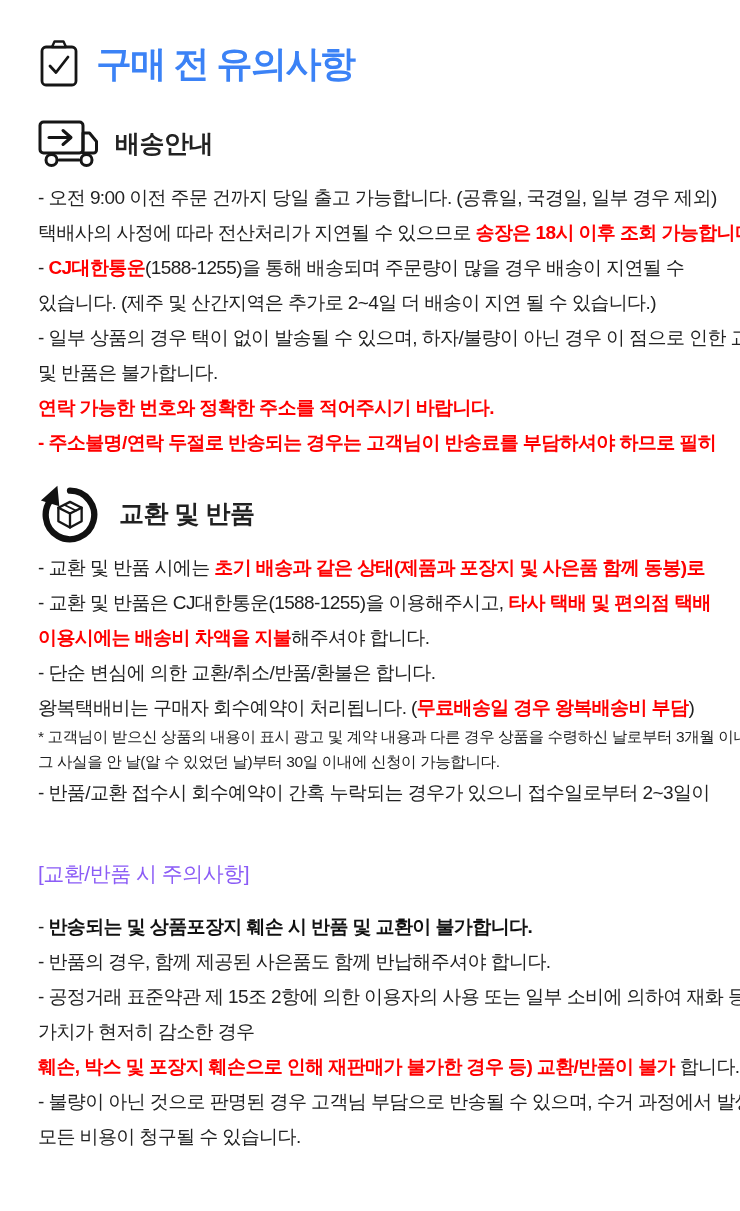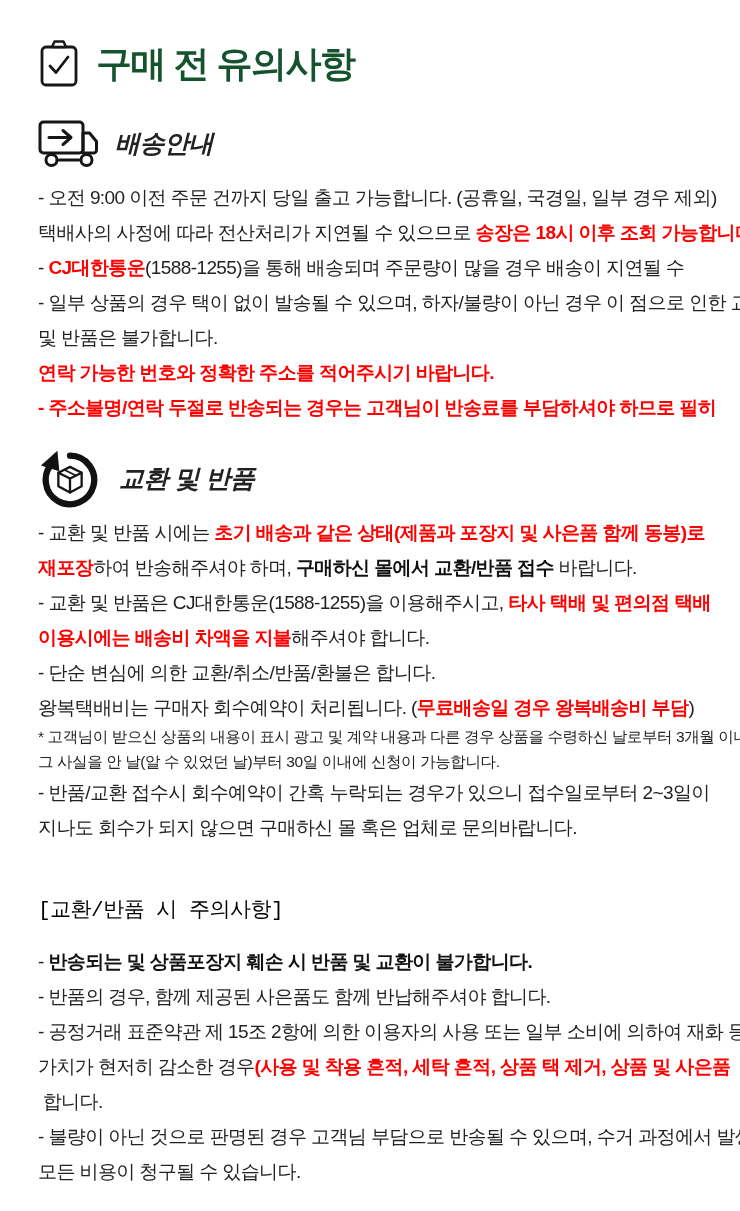--- a/index.html
+++ b/index.html
@@ -16,32 +16,31 @@
   }
   .title-row {
     display: flex;
     align-items: center;
     gap: 16px;
     height: 52px;
   }
   .title-row h1 {
     font-size: 36px;
     font-weight: 700;
-    color: #14532d;
+    color: #3b82f6;
     letter-spacing: -1.5px;
     white-space: nowrap;
   }
   .icon-wrap { display: inline-flex; align-items: center; justify-content: center; flex: 0 0 auto; }
   .sec-head {
     display: flex;
     align-items: center;
     gap: 17px;
     margin-top: 27px;
     height: 52px;
-    font-style: italic;
   }
   .sec-head h2 {
     font-size: 25px;
     font-weight: 700;
     color: #222222;
     letter-spacing: -0.5px;
     white-space: nowrap;
   }
   .sec-head-exchange { margin-top: 22px; height: 62px; }
   .sec-body { margin-top: 11px; }
@@ -59,24 +58,23 @@
     font-size: 15.5px;
     letter-spacing: -0.4px;
   }
   .seg-n  { color: #222222; font-weight: 400; }
   .seg-rb { color: #ff0000; font-weight: 700; }
   .seg-bb { color: #111111; font-weight: 700; }
   .caution-heading {
     margin-top: 50px;
     font-size: 21px;
     font-weight: 400;
-    color: #000000;
+    color: #8b5cf6;
     letter-spacing: -0.5px;
     white-space: nowrap;
-    font-family: Liberation Mono, monospace;
   }
   .sec-body-caution { margin-top: 21px; }
   svg .st { stroke: #161616; fill: none; stroke-linecap: round; stroke-linejoin: round; }
 </style>
 </head>
 <body>
 
 <div class="page">
 
   <div class="title-row">
@@ -102,20 +100,21 @@
           <circle class="st" cx="48.5" cy="43" r="5.5" stroke-width="3" fill="#ffffff"></circle>
           <line class="st" x1="21" y1="43" x2="41" y2="43" stroke-width="3"></line>
         </svg>
       </span>
       <h2>배송안내</h2>
     </div>
     <div class="sec-body">
         <div class="line"><span class="seg-n">- 오전 9:00 이전 주문 건까지 당일 출고 가능합니다. (공휴일, 국경일, 일부 경우 제외)</span></div>
         <div class="line"><span class="seg-n">택배사의 사정에 따라 전산처리가 지연될 수 있으므로 </span><span class="seg-rb">송장은 18시 이후 조회 가능합니다.</span></div>
         <div class="line"><span class="seg-n">- </span><span class="seg-rb">CJ대한통운</span><span class="seg-n">(1588-1255)을 통해 배송되며 주문량이 많을 경우 배송이 지연될 수</span></div>
+        <div class="line"><span class="seg-n">있습니다. (제주 및 산간지역은 추가로 2~4일 더 배송이 지연 될 수 있습니다.)</span></div>
         <div class="line"><span class="seg-n">- 일부 상품의 경우 택이 없이 발송될 수 있으며, 하자/불량이 아닌 경우 이 점으로 인한 교환</span></div>
         <div class="line"><span class="seg-n">및 반품은 불가합니다.</span></div>
         <div class="line"><span class="seg-rb">연락 가능한 번호와 정확한 주소를 적어주시기 바랍니다.</span></div>
         <div class="line"><span class="seg-rb">- 주소불명/연락 두절로 반송되는 경우는 고객님이 반송료를 부담하셔야 하므로 필히</span></div>
       </div>
   </section>
 
   <section>
     <div class="sec-head sec-head-exchange">
       <span class="icon-wrap">
@@ -125,38 +124,36 @@
           <polygon class="st" points="33,21.5 45,27.5 33,33.5 21,27.5" stroke-width="2.4"></polygon>
           <path class="st" d="M21 27.5 V41.5 L33 48 L45 41.5 V27.5" stroke-width="2.4"></path>
           <line class="st" x1="33" y1="33.5" x2="33" y2="48" stroke-width="2.4"></line>
           <line class="st" x1="27" y1="24.5" x2="39" y2="30.5" stroke-width="1.8"></line>
         </svg>
       </span>
       <h2>교환 및 반품</h2>
     </div>
     <div class="sec-body sec-body-exchange">
         <div class="line"><span class="seg-n">- 교환 및 반품 시에는 </span><span class="seg-rb">초기 배송과 같은 상태(제품과 포장지 및 사은품 함께 동봉)로</span></div>
-        <div class="line"><span class="seg-rb">재포장</span><span class="seg-n">하여 반송해주셔야 하며, </span><span class="seg-bb">구매하신 몰에서 교환/반품 접수</span><span class="seg-n"> 바랍니다.</span></div>
         <div class="line"><span class="seg-n">- 교환 및 반품은 CJ대한통운(1588-1255)을 이용해주시고, </span><span class="seg-rb">타사 택배 및 편의점 택배</span></div>
         <div class="line"><span class="seg-rb">이용시에는 배송비 차액을 지불</span><span class="seg-n">해주셔야 합니다.</span></div>
         <div class="line"><span class="seg-n">- 단순 변심에 의한 교환/취소/반품/환불은 </span><span class="seg-n">합니다.</span></div>
         <div class="line"><span class="seg-n">왕복택배비는 구매자 회수예약이 처리됩니다. (</span><span class="seg-rb">무료배송일 경우 왕복배송비 부담</span><span class="seg-n">)</span></div>
         <div class="line line-small"><span class="seg-n">* 고객님이 받으신 상품의 내용이 표시 광고 및 계약 내용과 다른 경우 상품을 수령하신 날로부터 3개월 이내,</span></div>
         <div class="line line-small"><span class="seg-n">그 사실을 안 날(알 수 있었던 날)부터 30일 이내에 신청이 가능합니다.</span></div>
         <div class="line"><span class="seg-n">- 반품/교환 접수시 회수예약이 간혹 누락되는 경우가 있으니 접수일로부터 2~3일이</span></div>
-        <div class="line"><span class="seg-n">지나도 회수가 되지 않으면 구매하신 몰 혹은 업체로 문의바랍니다.</span></div>
       </div>
   </section>
 
   <section>
     <div class="caution-heading">[교환/반품 시 주의사항]</div>
     <div class="sec-body sec-body-caution">
         <div class="line"><span class="seg-n">- </span><span class="seg-bb">반송되는 및 상품포장지 훼손 시 반품 및 교환이 불가합니다.</span></div>
         <div class="line"><span class="seg-n">- 반품의 경우, 함께 제공된 사은품도 함께 반납해주셔야 합니다.</span></div>
         <div class="line"><span class="seg-n">- 공정거래 표준약관 제 15조 2항에 의한 이용자의 사용 또는 일부 소비에 의하여 재화 등의</span></div>
-        <div class="line"><span class="seg-n">가치가 현저히 감소한 경우</span><span class="seg-rb">(사용 및 착용 흔적, 세탁 흔적, 상품 택 제거, 상품 및 사은품</span></div>
-        <div class="line"><span class="seg-n"> 합니다.</span></div>
+        <div class="line"><span class="seg-n">가치가 현저히 감소한 경우</span></div>
+        <div class="line"><span class="seg-rb">훼손, 박스 및 포장지 훼손으로 인해 재판매가 불가한 경우 등) 교환/반품이 불가</span><span class="seg-n"> 합니다.</span></div>
         <div class="line"><span class="seg-n">- 불량이 아닌 것으로 판명된 경우 고객님 부담으로 반송될 수 있으며, 수거 과정에서 발생한</span></div>
         <div class="line"><span class="seg-n">모든 비용이 청구될 수 있습니다.</span></div>
       </div>
   </section>
 
 </div>
 
 </body></html>

